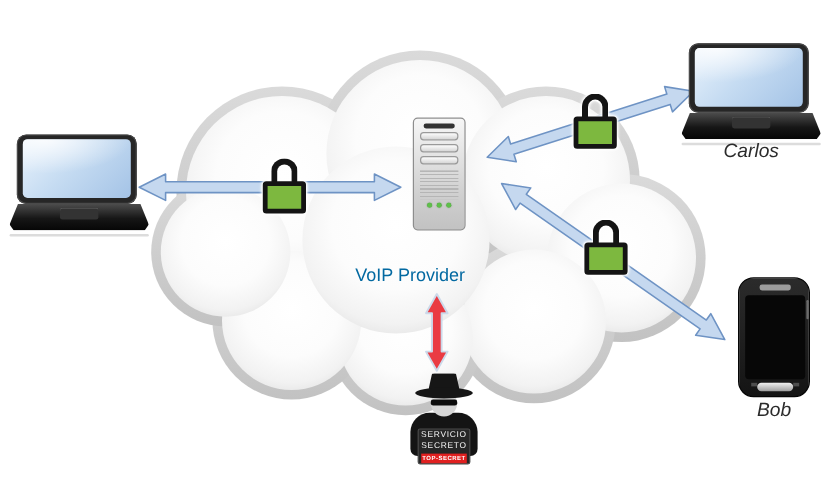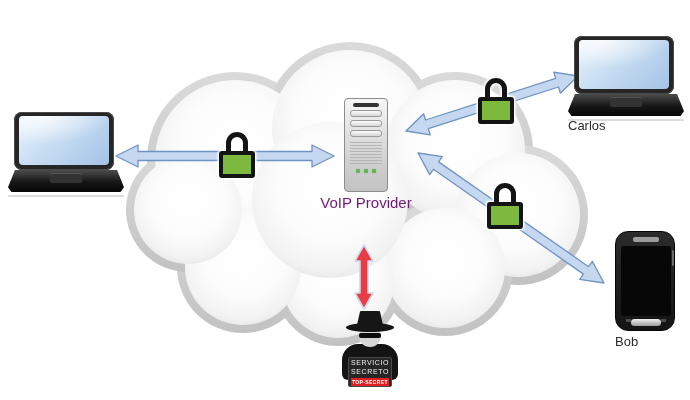--- a/index.html
+++ b/index.html
@@ -8,22 +8,22 @@
   svg.layer{position:absolute;left:0;top:0;}
   .z-cloud{z-index:1;}
   .z-arrows{z-index:3;}
   .device{position:absolute;z-index:4;}
   .lock{position:absolute;z-index:5;width:36px;height:46px;
         filter:drop-shadow(0 0 1px #fff) drop-shadow(0 0 1px #fff) drop-shadow(0 0 1.2px #fff);}
   .lock-shackle{position:absolute;left:7px;top:0;width:22px;height:23px;box-sizing:border-box;
         border:5px solid #141414;border-bottom:none;border-radius:12px 12px 0 0;}
   .lock-body{position:absolute;left:0;top:19px;width:36px;height:27px;box-sizing:border-box;
         background:#7db83f;border:4px solid #141414;border-radius:3px;}
-  .nodelabel{position:absolute;z-index:6;text-align:left;color:#2b2b2b;font-size:13px;}
-  .voiplabel{position:absolute;z-index:6;text-align:center;color:#701a75;font-size:15px;}
+  .nodelabel{position:absolute;z-index:6;text-align:center;color:#2b2b2b;font-size:16px;font-style:italic;}
+  .voiplabel{position:absolute;z-index:6;color:#0369a1;font-size:15px;margin-top:27px;}
 
   
   .laptop{width:116px;height:88px;}
   .lt-frame{position:absolute;left:6px;top:2px;width:100px;height:58px;background:#262626;
         border-radius:8px;box-shadow:0 0 0 1px #4a4a4a inset;}
   .lt-screen{position:absolute;left:5px;top:4px;width:90px;height:49px;border-radius:4px;
         background:linear-gradient(135deg,#e8f2fc 0%,#c6dcf2 45%,#a4c3e6 100%);overflow:hidden;}
   .lt-screen::after{content:"";position:absolute;inset:0;
         background:radial-gradient(130% 95% at 20% 0%, rgba(255,255,255,.85), rgba(255,255,255,0) 62%);}
   .lt-base{position:absolute;left:0;top:60px;width:116px;height:22px;

